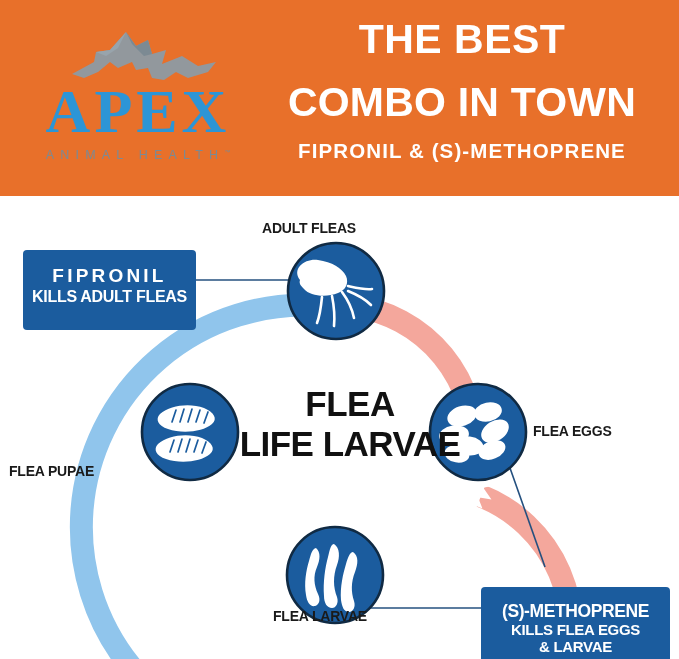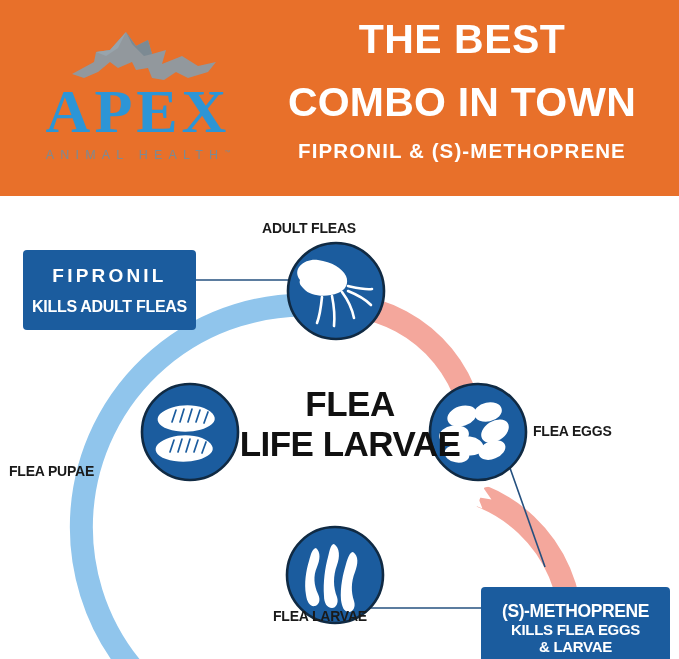--- a/index.html
+++ b/index.html
@@ -86,21 +86,21 @@
   
   .callout{
     position:absolute;background:#1B5C9E;color:#fff;
     border-radius:4px;text-align:center;box-sizing:border-box;
   }
   .callout .c-title{font-weight:700;color:#ffffff;}
   .callout .c-sub{font-weight:700;color:#ffffff;}
 
   .box-fipronil{left:23px;top:54px;width:173px;height:80px;padding-top:15px;}
   .box-fipronil .c-title{font-size:19px;letter-spacing:3.2px;}
-  .box-fipronil .c-sub{font-size:16px;letter-spacing:-0.3px;margin-top:11px;}
+  .box-fipronil .c-sub{font-size:16px;letter-spacing:-0.3px;margin-top:1px;}
 
   .box-metho{left:481px;top:391px;width:189px;height:88px;padding-top:14px;}
   .box-metho .c-title{font-size:17.5px;letter-spacing:-0.4px;}
   .box-metho .c-sub{font-size:15px;letter-spacing:-0.3px;line-height:1.12;}
 </style>
 </head>
 <body>
 
 <div id="root">
 

